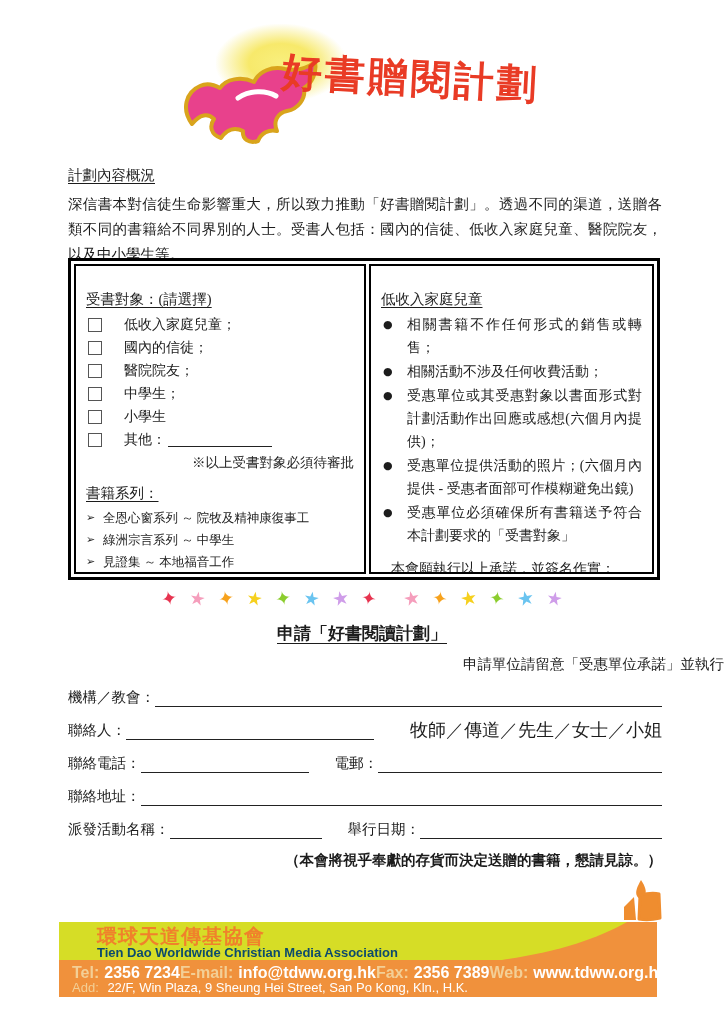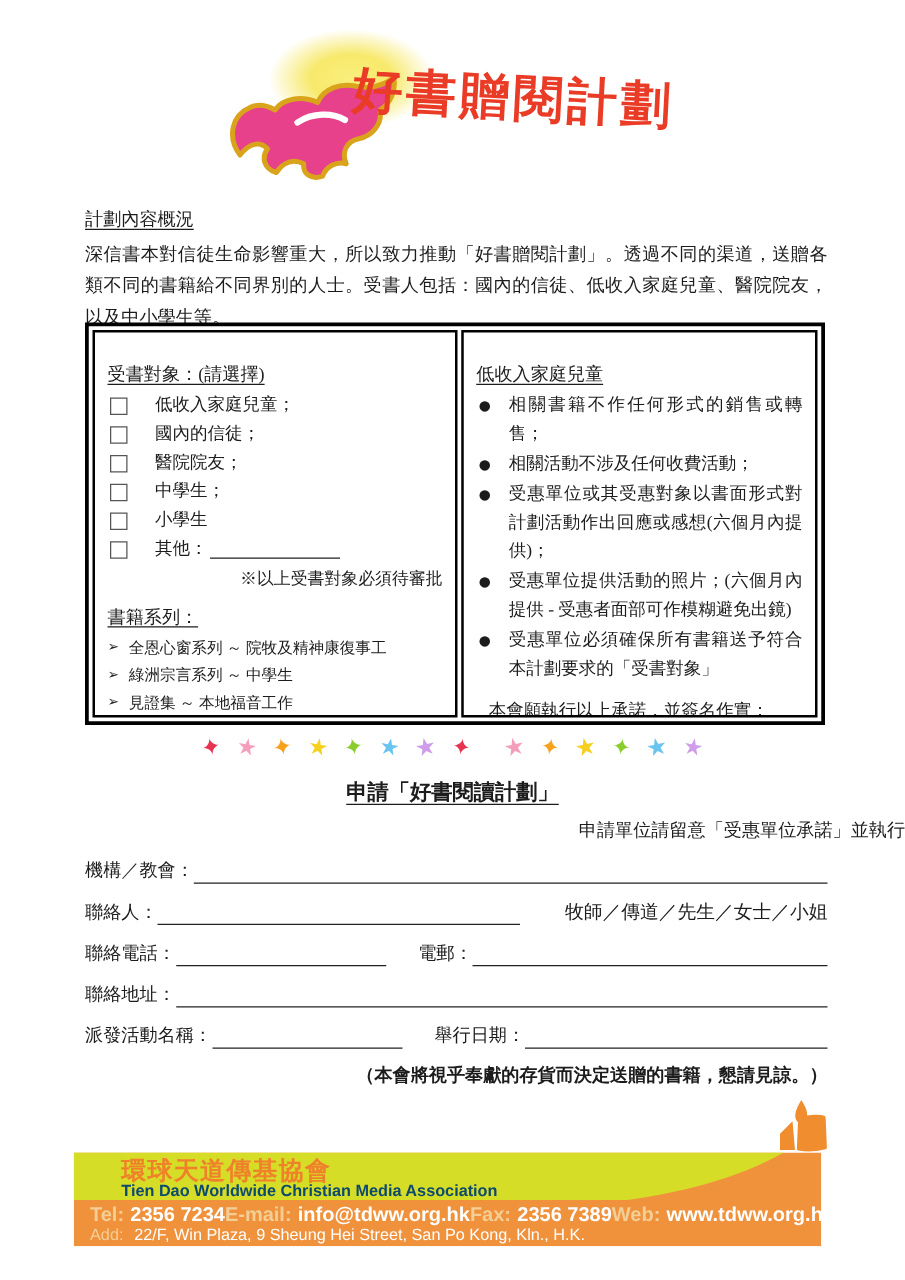--- a/index.html
+++ b/index.html
@@ -59,21 +59,21 @@
   .app-h{position:absolute;left:0;top:622px;width:724px;text-align:center;
     font-size:17px;font-weight:bold;text-decoration:underline;text-underline-offset:4px;}
   .app-sub{position:absolute;left:0;top:655px;width:724px;text-align:right;font-size:14.5px;}
   .form{position:absolute;left:68px;top:686px;width:594px;}
   .form-row{display:flex;align-items:flex-end;height:21px;margin-bottom:12px;}
   .f-label{white-space:nowrap;font-size:14.5px;line-height:20px;}
   .f-line{flex:1;border-bottom:1px solid #222;height:16px;}
   .f-line-fix1{flex:none;width:168px;border-bottom:1px solid #222;height:16px;}
   .f-line-fix2{flex:none;width:152px;border-bottom:1px solid #222;height:16px;}
   .f-gap{flex:none;width:26px;}
-  .f-suffix{white-space:nowrap;font-size:15px;line-height:20px;margin-left:36px;}
+  .f-suffix{white-space:nowrap;font-size:18px;line-height:20px;margin-left:36px;}
   .form-note{text-align:right;font-weight:bold;font-size:14.5px;margin-top:2px;}
   
   .candle{position:absolute;left:620px;top:880px;}
   .banner{position:absolute;left:59px;top:922px;width:598px;height:91px;
     font-family:"Liberation Sans","DejaVu Sans",sans-serif;}
   .banner svg{position:absolute;left:0;top:0;}
   .org-zh{position:absolute;left:38px;top:1px;font-size:20px;font-weight:bold;color:#f0812b;letter-spacing:1px;}
   .org-en{position:absolute;left:38px;top:23px;font-size:13px;font-weight:bold;color:#0c4a6e;}
   .contact1{position:absolute;left:13px;top:42px;width:578px;font-size:16px;font-weight:bold;color:#fff;
     display:flex;white-space:nowrap;}

